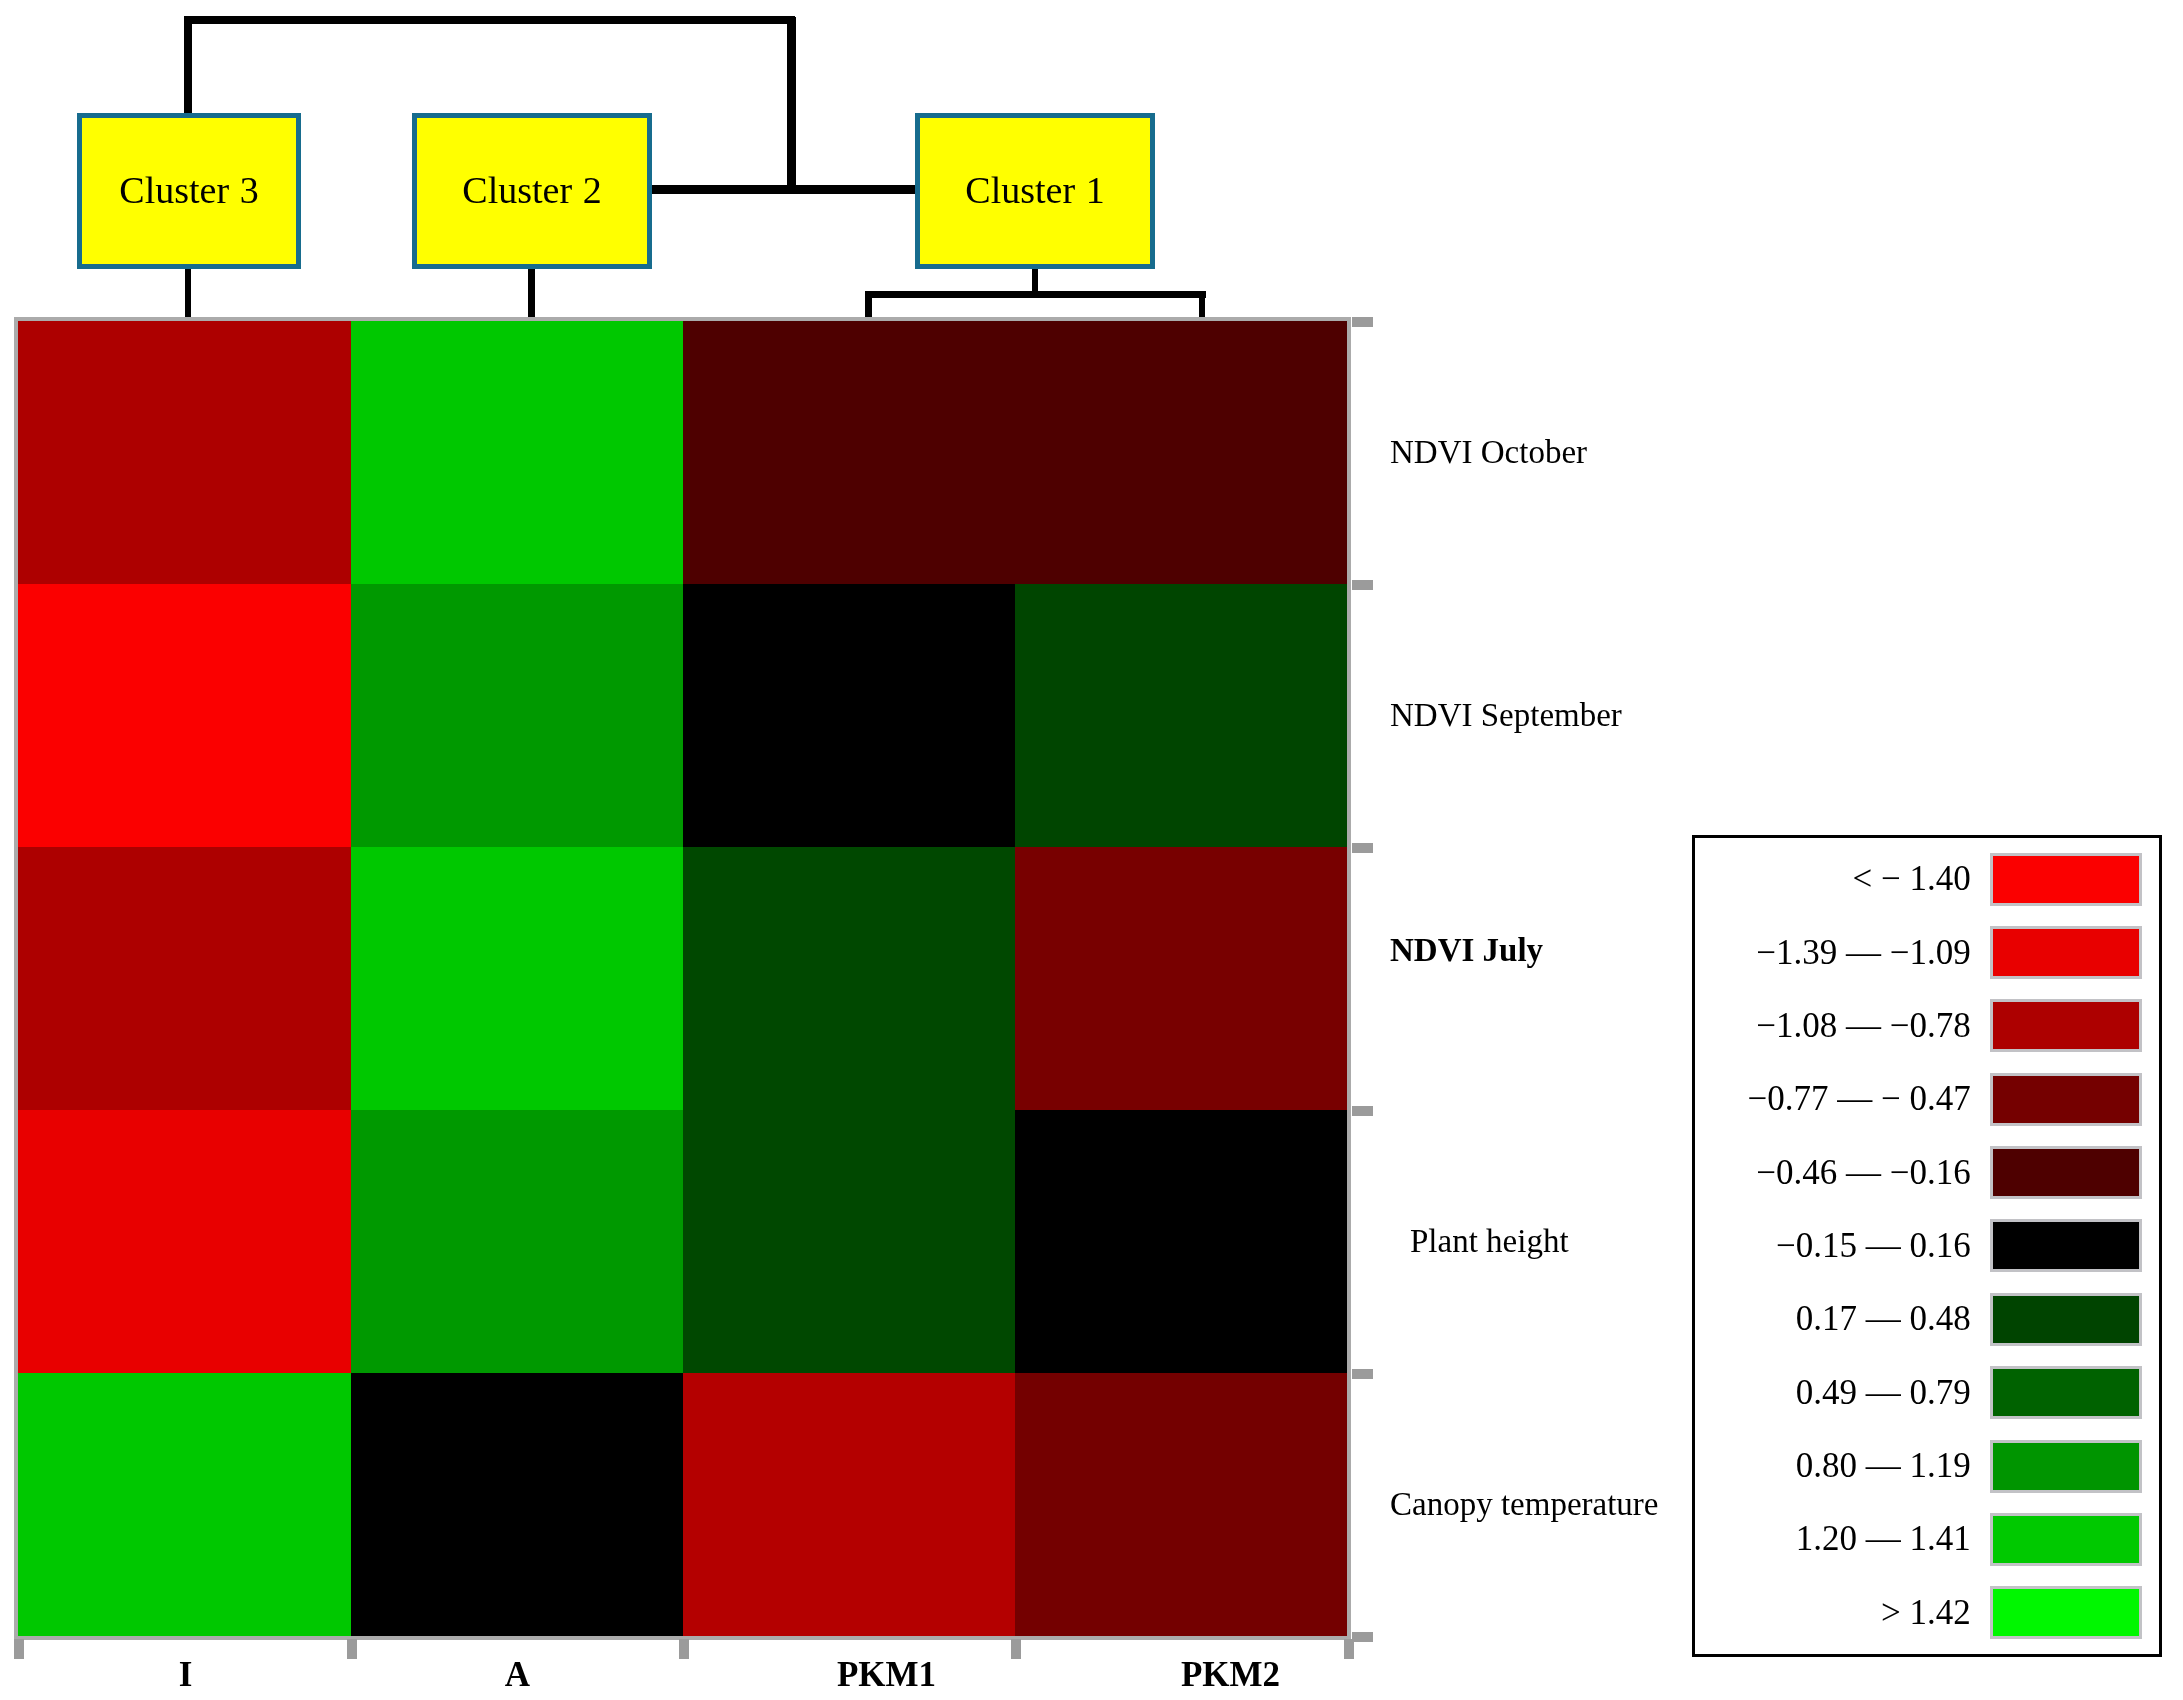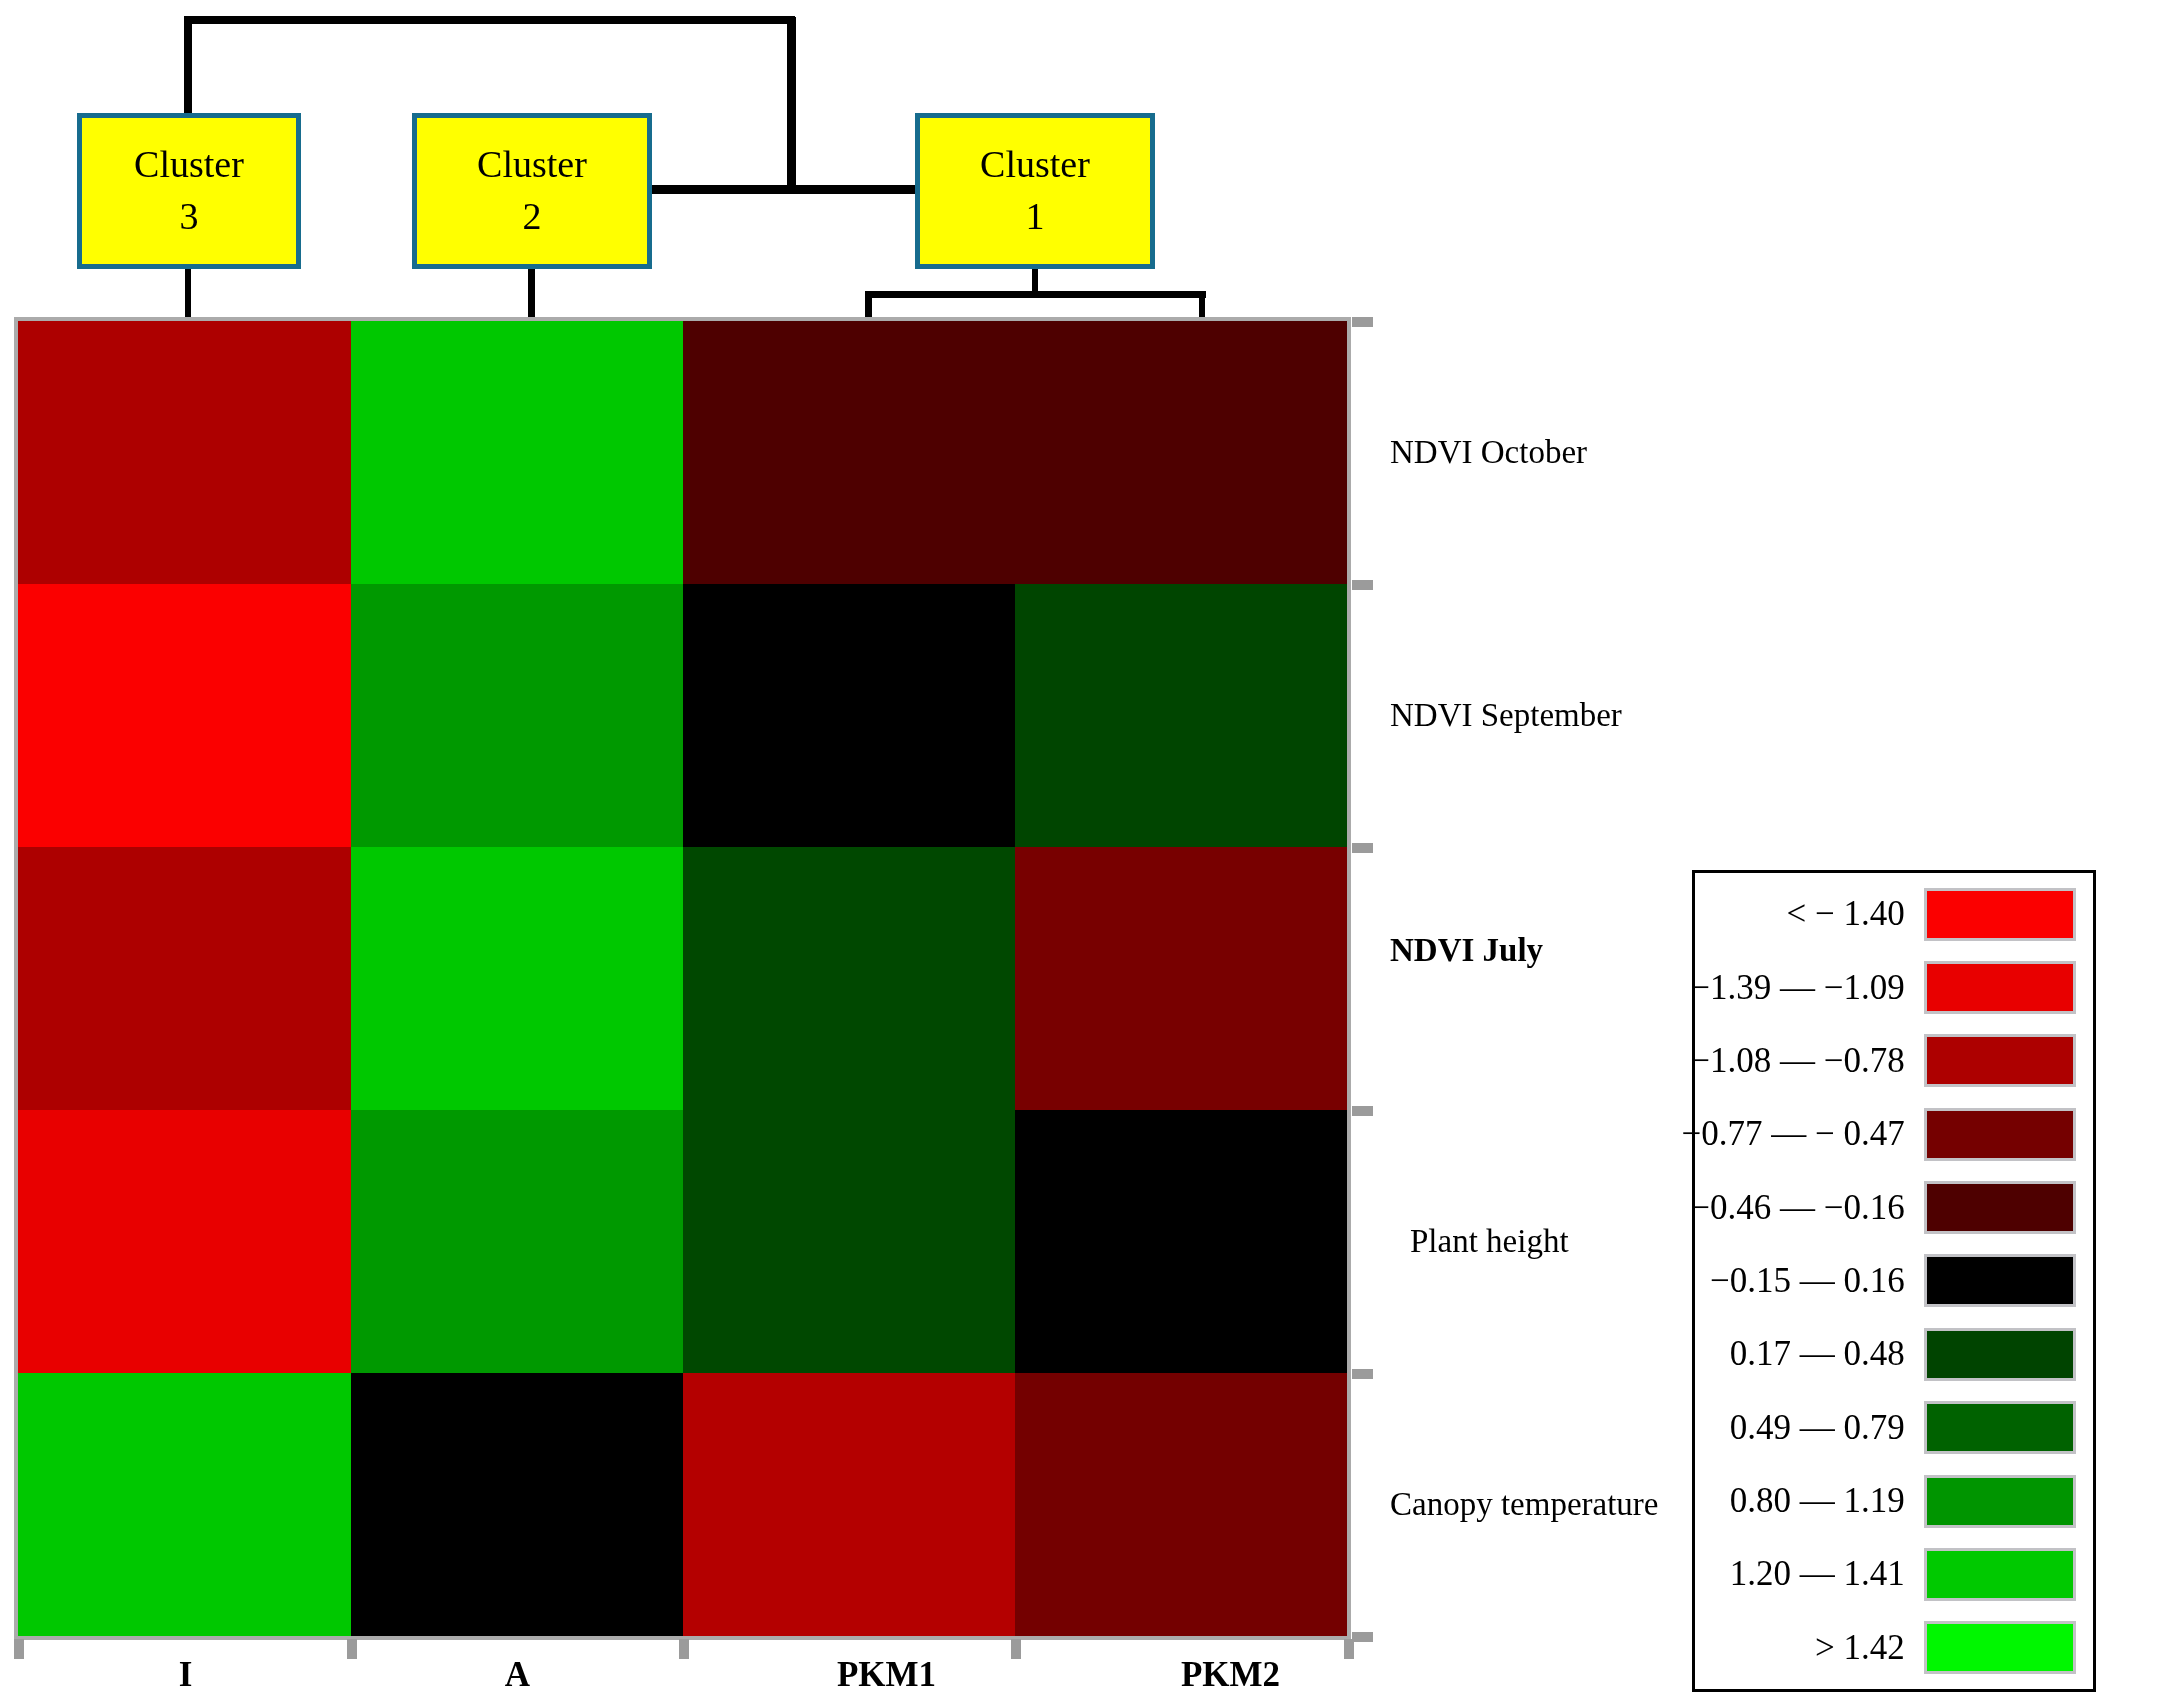--- a/index.html
+++ b/index.html
@@ -1,36 +1,36 @@
 <!DOCTYPE html>
 <html style="font-size:12px"><head>
 <meta charset="utf-8">
 <style>
   html,body{margin:0;padding:0;background:#ffffff;}
   #canvas{position:relative;width:2183px;height:1700px;background:#ffffff;overflow:hidden;
           font-family:"Liberation Serif", serif;color:#000;}
   svg.dendro{position:absolute;left:0;top:0;}
   .cluster-box{position:absolute;top:113px;height:146px;background:#ffff00;
-               border:5.3px solid #176C8E;display:flex;flex-direction:column;
+               border:5.3px solid #176C8E;display:flex;
                align-items:center;justify-content:center;gap:10.5px;}
   .cluster-box .cl-line{font-size:38px;line-height:1.1;text-align:center;}
   #heatmap-frame{position:absolute;left:14.3px;top:317px;width:1329px;height:1315px;
                  border:4.5px solid #ABABAB;}
   #heatmap-grid{display:grid;width:100%;height:100%;
                 grid-template-columns:repeat(4,1fr);grid-template-rows:repeat(5,1fr);}
   .hm-cell{width:100%;height:100%;}
   .row-label{position:absolute;left:1390px;width:466px;height:45px;line-height:45px;
              font-size:33px;text-align:left;white-space:nowrap;}
   .col-label{position:absolute;top:1652px;width:301px;height:45px;line-height:45px;
              font-size:35px;font-weight:bold;text-align:center;white-space:nowrap;}
   .tick-right{position:absolute;width:21px;height:9.8px;background:#9B9B9B;}
   .tick-bottom{position:absolute;width:9.8px;height:19.6px;background:#9B9B9B;}
-  #legend-box{position:absolute;left:1692px;top:835px;width:404px;height:822px;
+  #legend-box{position:absolute;left:1692px;top:835px;width:470px;height:822px;
               border:3.8px solid #000;background:#fff;display:flex;flex-direction:column;
-              justify-content:space-around;padding:4.5px 0;box-sizing:border-box;margin-top:35px;}
+              justify-content:space-around;padding:4.5px 0;box-sizing:border-box;}
   .legend-row{display:flex;align-items:center;justify-content:flex-end;height:54px;}
   .legend-label{flex:1;text-align:right;font-size:35px;padding-right:19.6px;white-space:nowrap;}
   .legend-swatch{width:146px;height:47px;border:3px solid #C2C2C6;margin-right:16.6px;flex:0 0 auto;}
 </style>
 </head>
 <body>
 
 <div id="canvas">
 
   <svg class="dendro" width="2183" height="1700" shape-rendering="crispEdges" viewBox="0 0 2902 2260">

